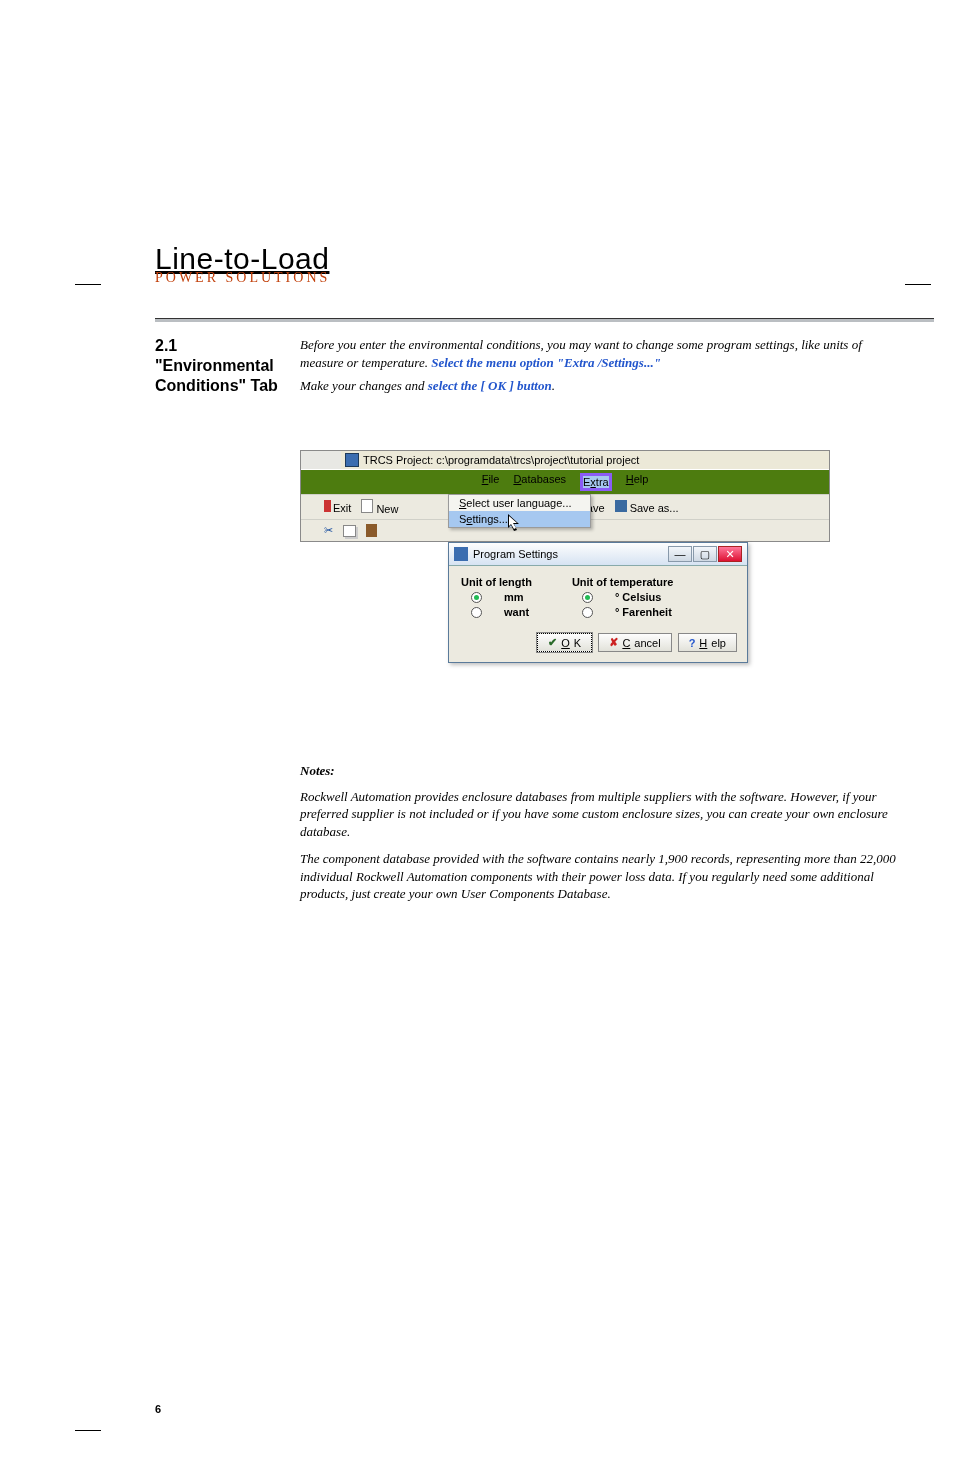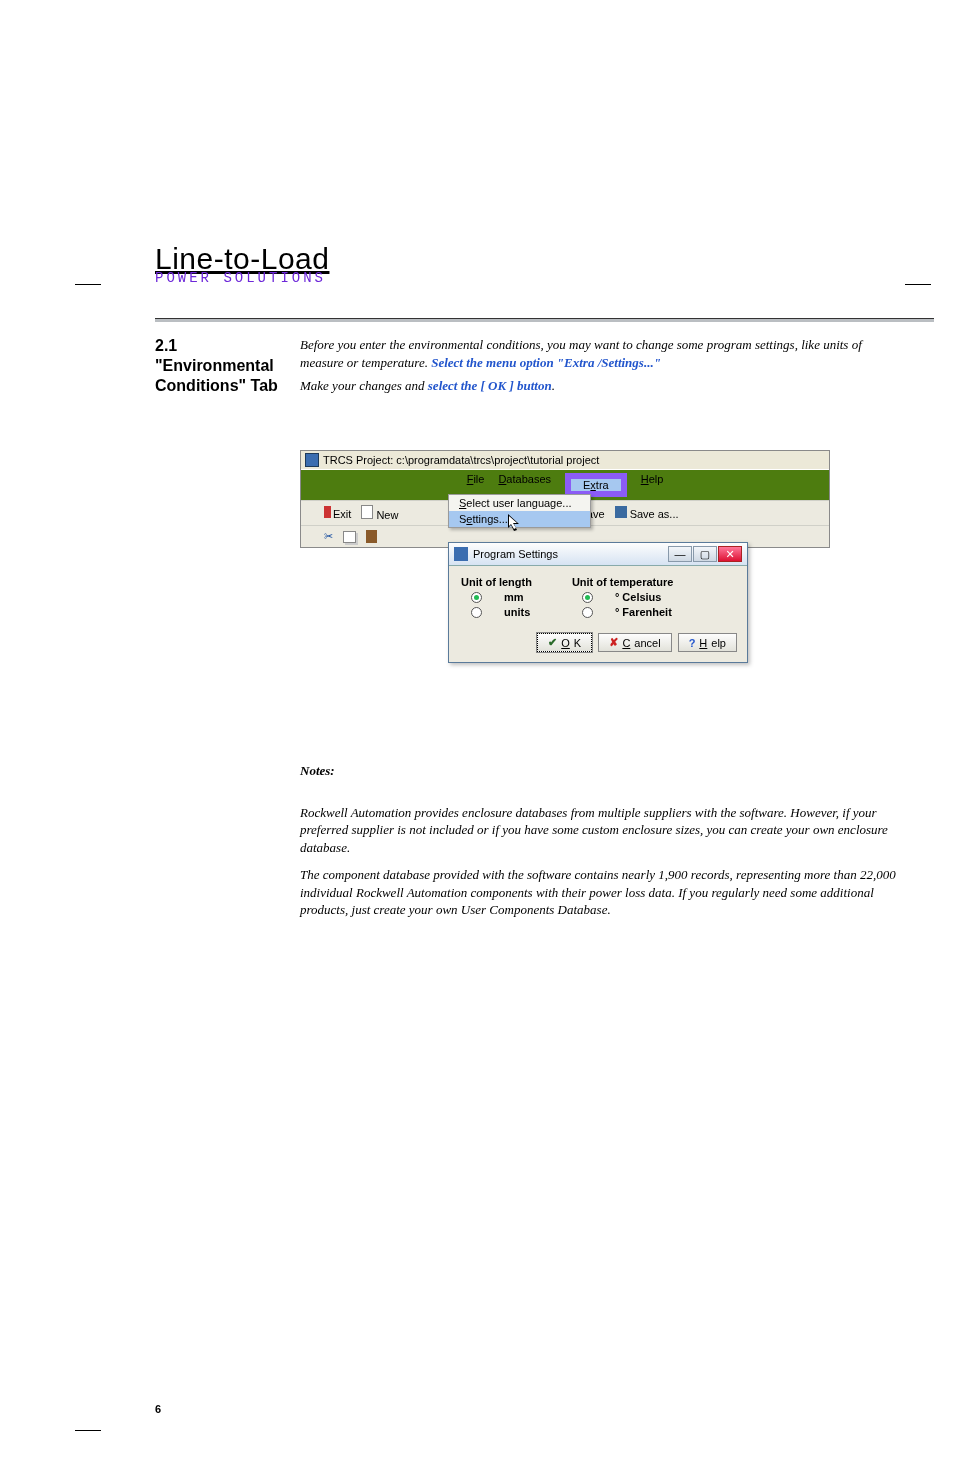--- a/index.html
+++ b/index.html
@@ -4,33 +4,33 @@
 <style>
   * { box-sizing: border-box; margin: 0; padding: 0; }
   html, body { width: 954px; height: 1475px; background: #fff; font-family: Georgia, 'Times New Roman', serif; color: #000; }
   .page { position: relative; width: 954px; height: 1475px; padding: 0; }
   .cropmark { position: absolute; background: #000; }
   .cm-ht { top: 284px; left: 75px; width: 26px; height: 1px; }
   .cm-hb { top: 1430px; left: 75px; width: 26px; height: 1px; }
   .cm-hr { top: 284px; right: 23px; width: 26px; height: 1px; }
   .logo-wrap { position: absolute; top: 245px; left: 155px; }
   .logo-title { font-family: "Trebuchet MS", Arial, sans-serif; font-size: 30px; font-weight: 300; letter-spacing: 0.5px; color: #000000; line-height: 0.9; text-decoration: underline; }
-  .logo-sub { font-family: Liberation Mono, monospace; font-size: 14px; letter-spacing: 3px; color: #6d28d9; margin-top: -2px; }
+  .logo-sub { font-family: Liberation Serif, serif; font-size: 14px; letter-spacing: 3px; color: #c2410c; margin-top: -2px; }
   .hr1 { position: absolute; top: 318px; left: 155px; right: 20px; height: 4px; background: #babec2; border-top: 1px solid #333; }
   .section-label { position: absolute; top: 336px; left: 155px; width: 130px; font-family: "Trebuchet MS", Arial, sans-serif; font-weight: 700; font-size: 16px; color: #000; line-height: 1.25; }
   .body { position: absolute; top: 336px; left: 300px; width: 600px; font-size: 13px; line-height: 1.35; }
   .body p { margin-bottom: 6px; font-style: italic; }
   .link { color: #2255cc; font-weight: 700; }
   .screenshot { position: absolute; top: 450px; left: 300px; width: 530px; font-family: Tahoma, Arial, sans-serif; font-size: 11px; }
   .menubar { background: #e8e8e4; border: 1px solid #8a8a8a; padding: 0; }
-  .titlebar { display: flex; align-items: center; background: #ece9d8; padding: 2px 4px; font-size: 11px; }
+  .titlebar { display: flex; align-items: center; background: #ece9d8; padding: 2px 4px; font-size: 11px; margin-left: 40px; }
   .title-icon { width: 14px; height: 14px; background: #3b6db0; border: 1px solid #1e3a5a; margin-right: 4px; }
   .menu-row { display: flex; gap: 14px; padding: 3px 8px; background: #4d7c0f; border-top: 1px solid #fff; justify-content: center; }
   .menu-row span u { text-decoration: underline; }
-  .menu-row .hi { background: #a6c8f0; border: 6px solid #8b5cf6; padding: 0 12px; }
+  .menu-row .hi { background: #a6c8f0; border: 3px solid #8b5cf6; padding: 0 0; }
   .toolbar-row { display: flex; align-items: center; gap: 10px; padding: 4px 23px; background: #eceae0; border-top: 1px solid #d0d0c8; }
   .exit-bar { width: 7px; height: 12px; background: #c33; display: inline-block; margin-right: 2px; }
   .new-ic { width: 12px; height: 14px; border: 1px solid #888; background: #fff; display: inline-block; position: relative; }
   .dropdown { position: absolute; top: 44px; left: 148px; background: #f4f4f0; border: 1px solid #9a9a9a; box-shadow: 2px 2px 3px rgba(0,0,0,.25); }
   .dropdown div { padding: 2px 18px 2px 10px; }
   .dropdown .dd-hi { background: #a6c8f0; }
   .cursor { position: absolute; top: 64px; left: 208px; }
   .save-ic { width: 12px; height: 12px; background: #3a6aa0; display: inline-block; }
   .dialog { position: absolute; top: 92px; left: 148px; width: 300px; border: 1px solid #5a7a9a; background: #eceae0; box-shadow: 2px 2px 4px rgba(0,0,0,.25); font-size: 11px; }
   .dlg-titlebar { display: flex; align-items: center; background: linear-gradient(#fdfdfd,#d6e3f2); padding: 3px 5px; border-bottom: 1px solid #8aa; }
@@ -44,21 +44,21 @@
   .radio { display: flex; align-items: center; gap: 22px; font-weight: 700; margin: 3px 0 3px 10px; }
   .radio .r { width: 11px; height: 11px; border: 1px solid #555; border-radius: 50%; background: #fff; display: inline-flex; align-items: center; justify-content: center; }
   .radio .r.sel::after { content: ""; width: 5px; height: 5px; background: #2b5; border-radius: 50%; }
   .dlg-buttons { display: flex; justify-content: flex-end; gap: 6px; padding: 8px 10px 10px; }
   .btn { border: 1px solid #888; background: linear-gradient(#fdfdfd,#e2e2da); padding: 2px 10px; display: inline-flex; align-items: center; gap: 4px; font-size: 11px; }
   .btn.focus { border: 1px dotted #000; outline: 1px solid #888; }
   .chk { color: #2a6a2a; font-weight: 700; }
   .x { color: #c22; font-weight: 700; }
   .q { color: #2255cc; font-weight: 700; }
   .notes { position: absolute; top: 762px; left: 300px; width: 600px; font-size: 13px; font-style: italic; line-height: 1.35; }
-  .notes h4 { font-style: italic; font-weight: 700; margin-bottom: 24px; }
+  .notes h4 { font-style: italic; font-weight: 700; margin-bottom: 8px; }
   .notes p { margin-bottom: 10px; }
   .pagenum { position: absolute; bottom: 60px; left: 155px; font-family: Arial, sans-serif; font-size: 11px; font-weight: 700; }
   .cut-ic { color:#1a4fa0; }
   .copy-ic { width:13px; height:12px; border:1px solid #888; background:#fff; box-shadow:2px 2px 0 #ccc; display:inline-block; }
   .paste-ic { width:11px; height:13px; background:#8a5a2a; display:inline-block; position:relative; }
 </style>
 </head>
 <body>
 <div class="page">
 
@@ -135,21 +135,21 @@
     </div>
     <div class="dlg-body">
       <div class="grp">
         <div class="grp-title">Unit of length</div>
         <div class="radio">
               <span class="r sel"></span>
               <span>mm</span>
             </div>
         <div class="radio">
               <span class="r"></span>
-              <span>units</span>
+              <span>want</span>
             </div>
       </div>
       <div class="grp">
         <div class="grp-title">Unit of temperature</div>
         <div class="radio">
               <span class="r sel"></span>
               <span>° Celsius</span>
             </div>
         <div class="radio">
               <span class="r"></span>

